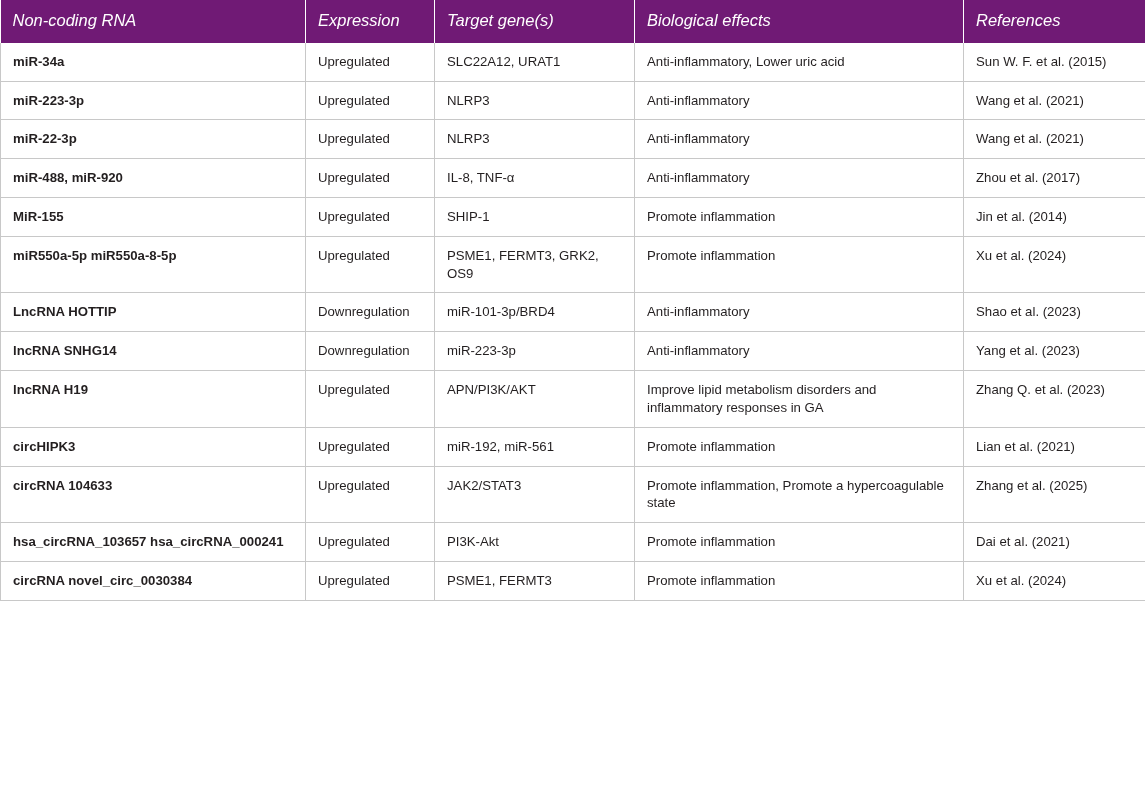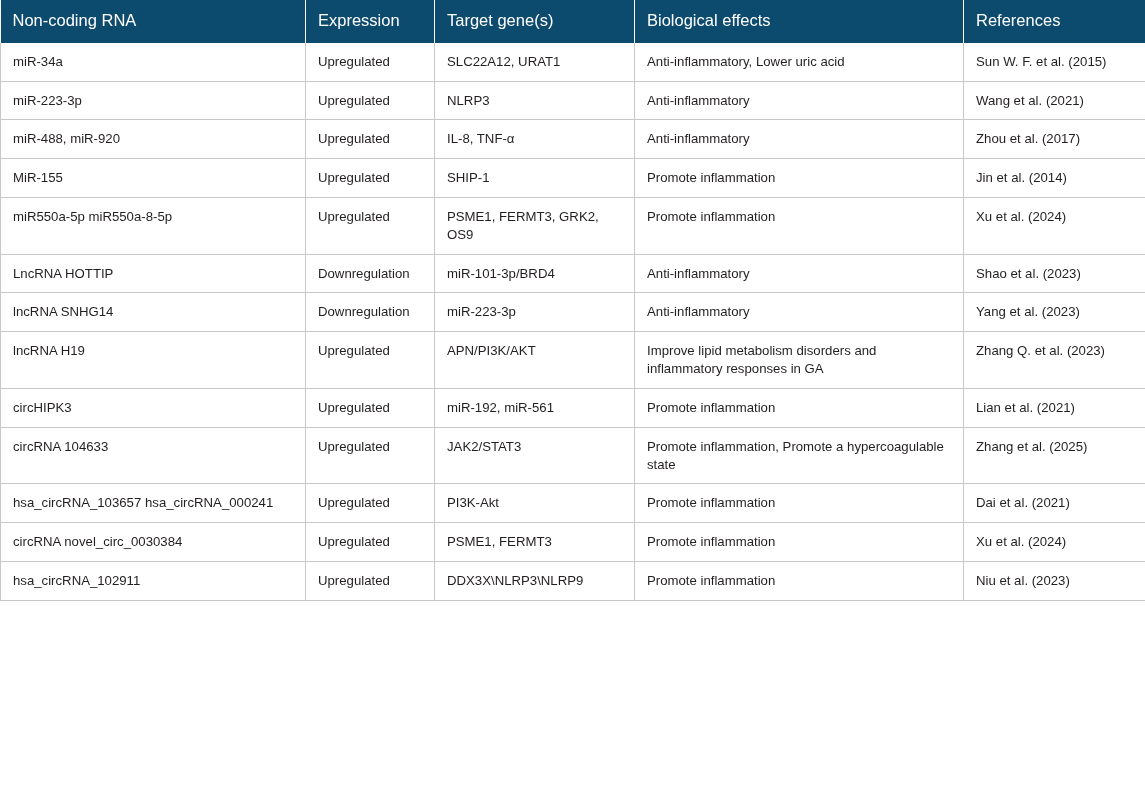--- a/index.html
+++ b/index.html
@@ -15,48 +15,50 @@
   }
   .table-wrap {
     width: 1145px;
   }
   table.data-table {
     border-collapse: collapse;
     width: 1145px;
     table-layout: fixed;
   }
   table.data-table thead th {
-    background: #0c4a6e;
+    background: #701a75;
     color: #ffffff;
     font-weight: normal;
     font-size: 16.5px;
     text-align: left;
     padding: 11px 12px 12px 12px;
     vertical-align: middle;
     border: none;
     border-right: 1px solid #ffffff;
     line-height: 1.2;
+    font-style: italic;
   }
   table.data-table thead th:last-child {
     border-right: none;
   }
   table.data-table tbody td {
     font-size: 13.2px;
     color: #231f20;
     padding: 10px 12px 10px 12px;
     vertical-align: top;
     border-bottom: 1px solid #c8c8c8;
     border-right: 1px solid #c8c8c8;
     line-height: 1.35;
   }
   table.data-table tbody td:last-child {
     border-right: 1px solid #c8c8c8;
   }
   table.data-table tbody tr td:first-child {
     border-left: 1px solid #c8c8c8;
+    font-weight: bold;
   }
   table.data-table tbody tr:last-child td {
     border-bottom: 1px solid #c8c8c8;
   }
   col.c0 { width: 305px; }
   col.c1 { width: 129px; }
   col.c2 { width: 200px; }
   col.c3 { width: 329px; }
   col.c4 { width: 182px; }
 </style>
@@ -84,20 +86,27 @@
     <tbody id="table-body">
         <tr>
           <td>miR-34a</td>
           <td>Upregulated</td>
           <td>SLC22A12, URAT1</td>
           <td>Anti-inflammatory, Lower uric acid</td>
           <td>Sun W. F. et al. (2015)</td>
         </tr>
         <tr>
           <td>miR-223-3p</td>
+          <td>Upregulated</td>
+          <td>NLRP3</td>
+          <td>Anti-inflammatory</td>
+          <td>Wang et al. (2021)</td>
+        </tr>
+        <tr>
+          <td>miR-22-3p</td>
           <td>Upregulated</td>
           <td>NLRP3</td>
           <td>Anti-inflammatory</td>
           <td>Wang et al. (2021)</td>
         </tr>
         <tr>
           <td>miR-488, miR-920</td>
           <td>Upregulated</td>
           <td>IL-8, TNF-α</td>
           <td>Anti-inflammatory</td>
@@ -159,22 +168,15 @@
           <td>Promote inflammation</td>
           <td>Dai et al. (2021)</td>
         </tr>
         <tr>
           <td>circRNA novel_circ_0030384</td>
           <td>Upregulated</td>
           <td>PSME1, FERMT3</td>
           <td>Promote inflammation</td>
           <td>Xu et al. (2024)</td>
         </tr>
-        <tr>
-          <td>hsa_circRNA_102911</td>
-          <td>Upregulated</td>
-          <td>DDX3X\NLRP3\NLRP9</td>
-          <td>Promote inflammation</td>
-          <td>Niu et al. (2023)</td>
-        </tr>
       </tbody>
   </table>
 </div>
 
 </body></html>

